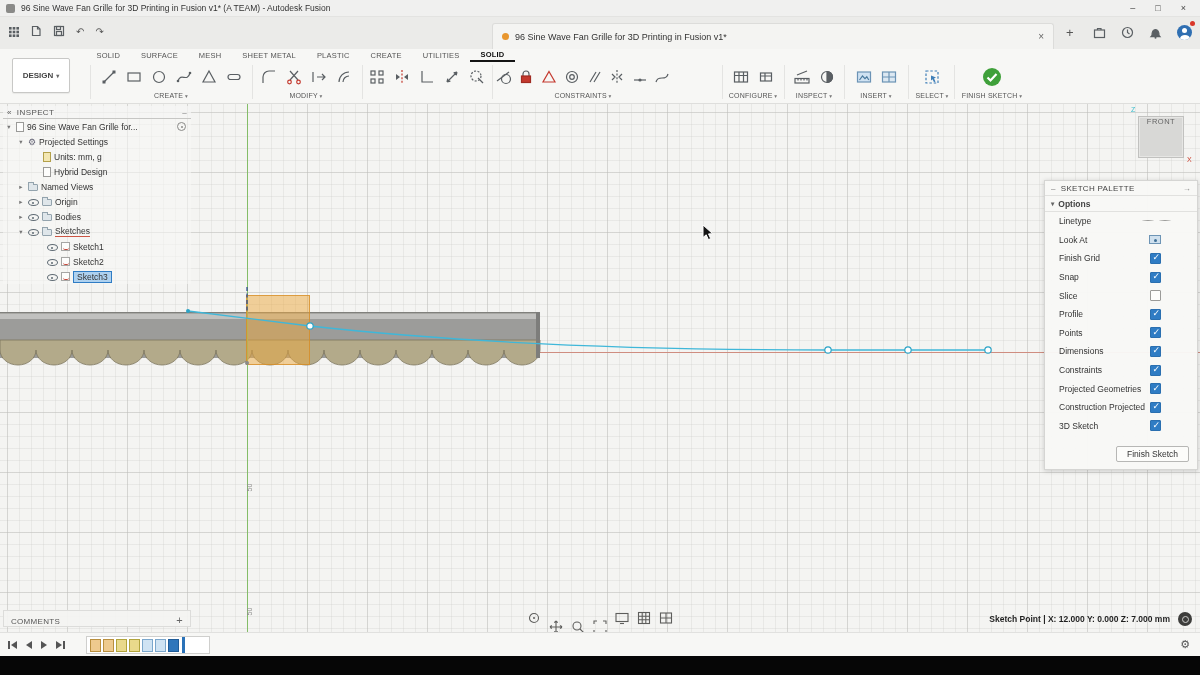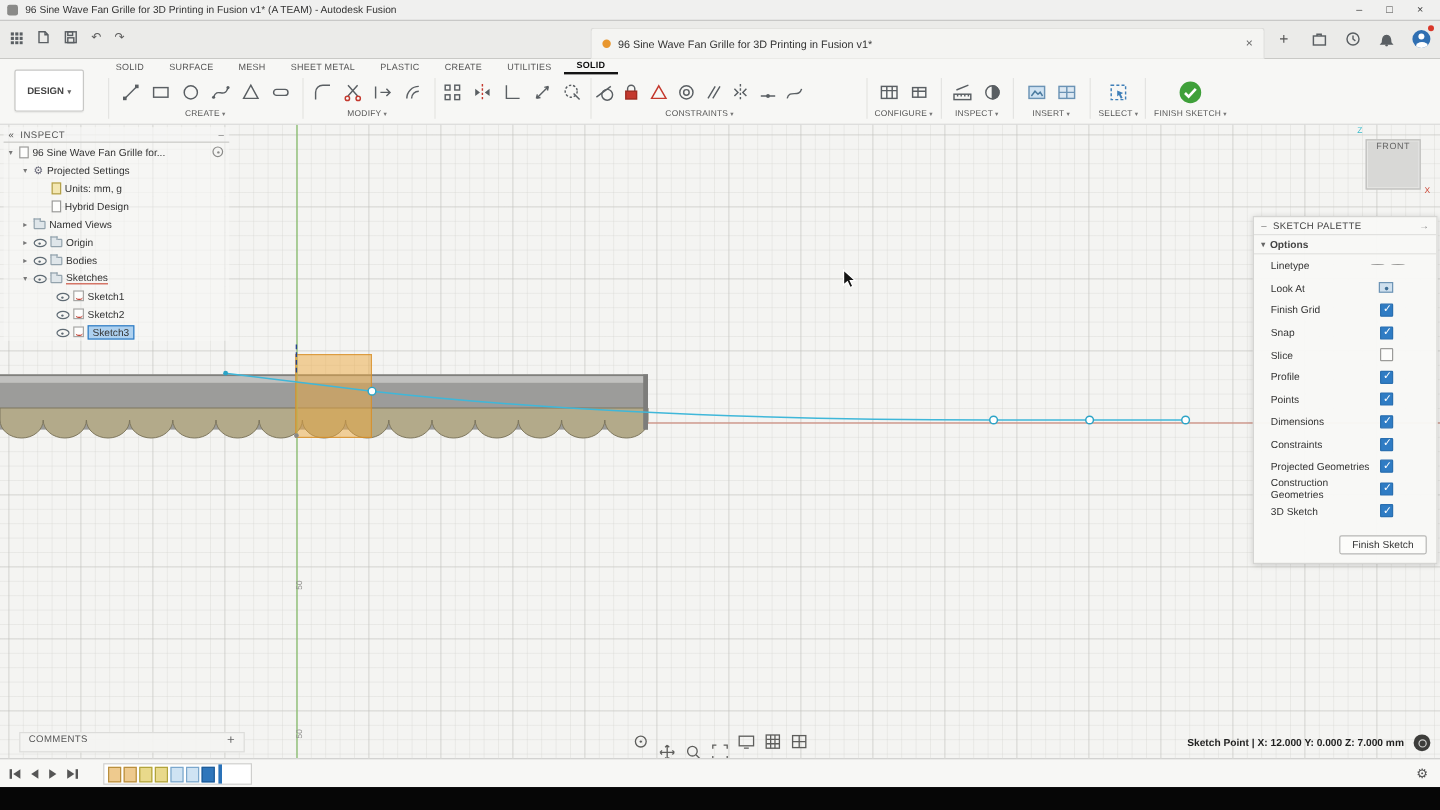--- a/index.html
+++ b/index.html
@@ -65,21 +65,21 @@
 .docic{width:8px;height:10px;background:#fdfdfc;border:1px solid #9a9a98;flex:none}
 .docic.y{background:#f3e7b2;border-color:#b3a04a}
 .gearic{font-size:9px;color:#667;line-height:10px;flex:none}
 .skic{width:9px;height:9px;background:#fdfdfc;border:1px solid #a6a6a4;position:relative;flex:none}
 .skic::after{content:"";position:absolute;left:1px;top:2px;width:6px;height:4px;border-bottom:1.5px solid #c0392b;border-radius:50%}
 .radio{margin-left:auto;margin-right:5px;width:9px;height:9px;border:1px solid #8a8a88;border-radius:50%;position:relative;flex:none}
 .radio::after{content:"";position:absolute;inset:2.5px;background:#8a8a88;border-radius:50%}
 .sel3{background:#aed1ef;border:1px solid #2f7cc4;padding:0 3px}
 .redline{border-bottom:1px solid #cc5544}
 
-.comments{position:absolute;left:16px;top:506px;width:188px;height:17px;background:rgba(243,243,241,.94);border:1px solid #dcdcda;display:flex;align-items:flex-start;padding:0 7px;font-size:8px;letter-spacing:.3px;color:#555}
+.comments{position:absolute;left:3px;top:506px;width:188px;height:17px;background:rgba(243,243,241,.94);border:1px solid #dcdcda;display:flex;align-items:flex-end;padding:0 7px;font-size:8px;letter-spacing:.3px;color:#555}
 .comments .plus{margin-left:auto;font-size:11px;color:#666}
 
 .palette{position:absolute;left:1044px;top:76px;width:154px;height:290px;background:rgba(248,248,246,.97);border:1px solid #d5d5d3;box-shadow:0 1px 5px rgba(0,0,0,.18);font-size:8.5px;color:#333}
 .phead{height:15px;display:flex;align-items:center;gap:5px;padding:0 6px;font-size:8px;color:#444;letter-spacing:.3px;border-bottom:1px solid #e1e1df}
 .phead .dock{margin-left:auto;color:#888;font-size:8px}
 .phead .pmin{color:#777}
 .psec{height:16px;display:flex;align-items:center;gap:4px;padding:0 6px;font-weight:bold;color:#444;border-bottom:1px solid #e1e1df}
 .psec::before{content:"▾";font-size:6.5px;color:#666}
 .prow{height:18.6px;display:flex;align-items:center;padding-left:14px}
 .pctl{margin-left:auto;margin-right:36px;display:flex;gap:5px;align-items:center}
@@ -620,21 +620,21 @@
             <span class="cb checked"></span>
           </span>
       </div>
       <div class="prow">
         <span>Projected Geometries</span>
         <span class="pctl">
             <span class="cb checked"></span>
           </span>
       </div>
       <div class="prow">
-        <span>Construction Geometries</span>
+        <span>Construction Projected</span>
         <span class="pctl">
             <span class="cb checked"></span>
           </span>
       </div>
       <div class="prow">
         <span>3D Sketch</span>
         <span class="pctl">
             <span class="cb checked"></span>
           </span>
       </div>

